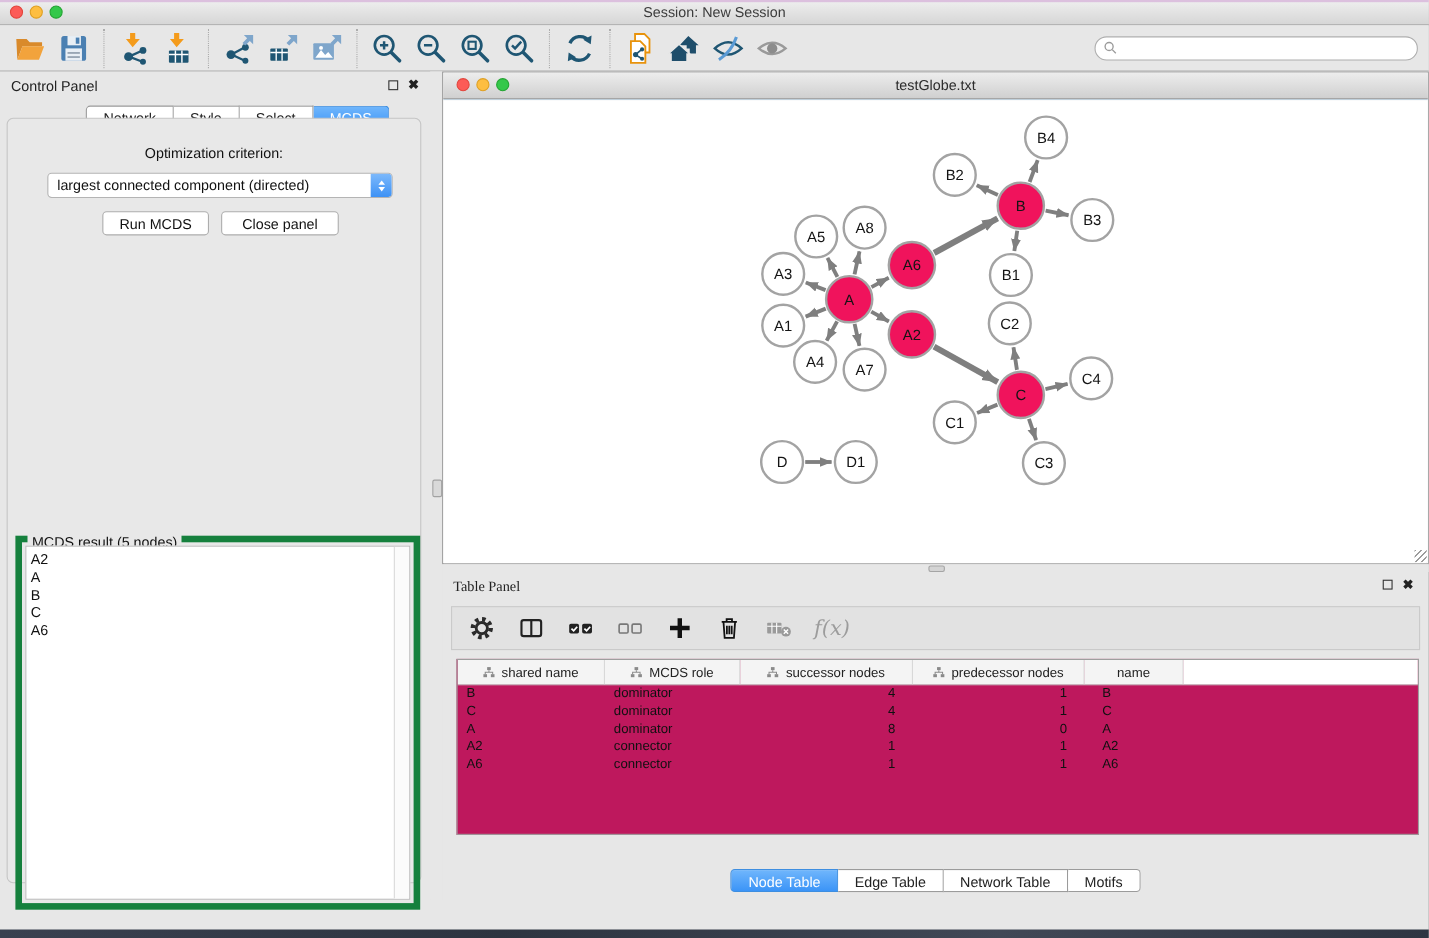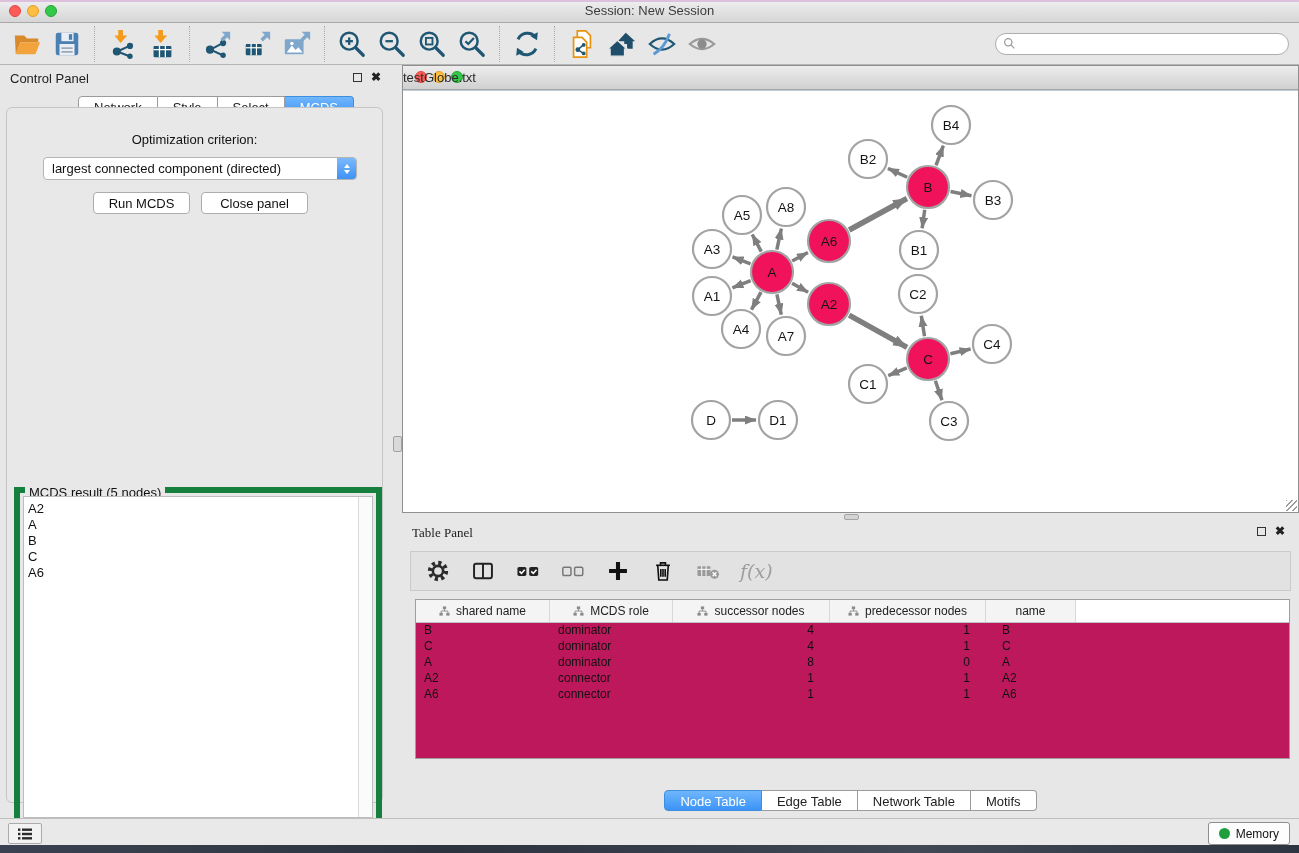--- a/index.html
+++ b/index.html
@@ -62,21 +62,21 @@
   .result-list .item:first-child{margin-top:4px;}
   .scroll-track{position:absolute;top:0;bottom:0;right:0;width:13px;background:#FBFBFB;border-left:1px solid #DADADA;}
   
   .v-splitter{position:absolute;left:391px;top:0;width:11px;height:753px;background:#E7E7E7;}
   .v-handle{position:absolute;left:2px;top:371px;width:7px;height:14px;background:#D9D9D9;border:1px solid #A2A2A2;border-radius:2px;}
   
   .right-pane{position:absolute;left:402px;top:0;width:897px;height:753px;}
   .network-window{position:absolute;left:0;top:0;width:897px;height:448px;border:1px solid #8F8F8F;box-sizing:border-box;background:#fff;}
   .nw-titlebar{position:relative;height:23px;background:linear-gradient(#EDEDED,#D0D0D0);border-bottom:1px solid #A6A6A6;}
   .nw-titlebar .lights{top:5px;left:12px;}
-  .nw-titlebar .title{position:absolute;left:0;right:0;top:4px;font-size:13px;color:#2b2b2b;}
+  .nw-titlebar .title{position:absolute;left:0;right:0;top:4px;text-align:center;font-size:13px;color:#2b2b2b;}
   .nw-canvas{position:absolute;left:0;top:24px;right:0;bottom:0;background:#fff;border-top:1px solid #BFCFDA;}
   .nw-canvas svg{position:absolute;left:0;top:0;}
   .resize-grip{position:absolute;right:1px;bottom:1px;width:11px;height:11px;
     background:repeating-linear-gradient(315deg,transparent 0 2.5px,#9C9C9C 2.5px 4px);}
   .h-splitter{position:absolute;left:0;top:448px;width:897px;height:7px;background:#E7E7E7;}
   .h-handle{position:absolute;left:442px;top:1px;width:13px;height:4px;background:#D4D4D4;border:1px solid #A5A5A5;border-radius:2px;}
   
   .table-panel{position:absolute;left:0;top:455px;width:897px;height:298px;}
   .tp-title{position:absolute;left:10px;top:5px;font-size:13px;color:#222;font-family:Liberation Serif, serif;}
   .tp-toolbar{position:absolute;left:8px;right:8px;top:31px;height:40px;background:#E2E2E2;
@@ -592,32 +592,14 @@
         <div class="seg tp-tabs" id="tp-tabs">
             <div class="tab active">Node Table</div>
             <div class="tab">Edge Table</div>
             <div class="tab">Network Table</div>
             <div class="tab">Motifs</div>
           </div>
       </div>
     </div>
   </div>
 
-  <div class="statusbar">
-    <div class="list-btn">
-      <svg viewBox="0 0 16 14" width="16" height="14">
-        <g fill="#2b2b2b">
-          <rect x="1" y="1.5" width="2.4" height="2.4"></rect>
-            <rect x="5" y="1.5" width="10" height="2.4"></rect>
-          <rect x="1" y="5.8" width="2.4" height="2.4"></rect>
-            <rect x="5" y="5.8" width="10" height="2.4"></rect>
-          <rect x="1" y="10.1" width="2.4" height="2.4"></rect>
-            <rect x="5" y="10.1" width="10" height="2.4"></rect>
-        </g>
-      </svg>
-    </div>
-    <div class="memory-btn">
-      <span class="mem-dot"></span>
-      <span>Memory</span>
-    </div>
-  </div>
   <div class="desktop-strip"></div>
 </div>
 
 </body></html>

